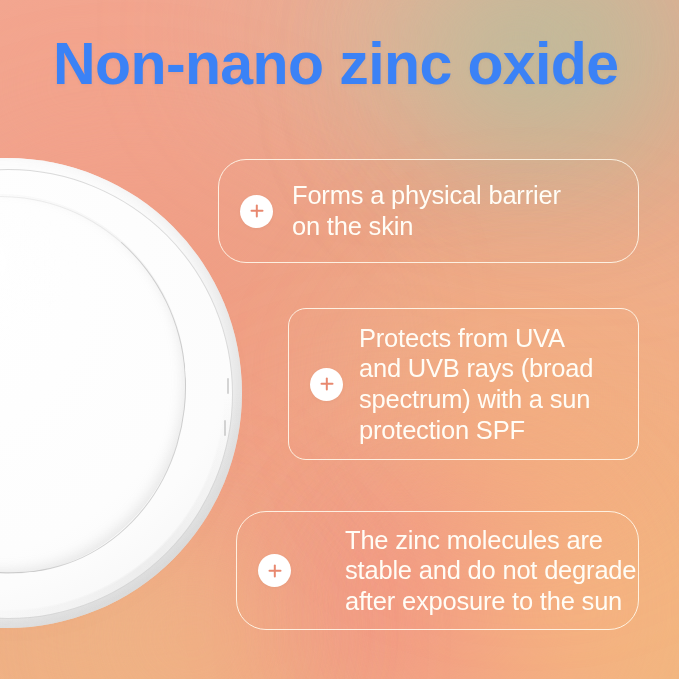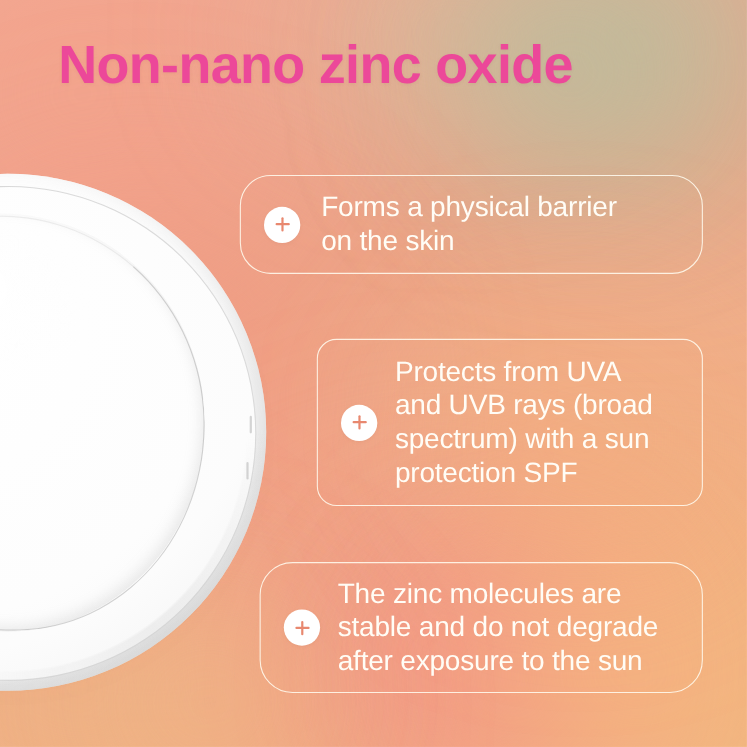--- a/index.html
+++ b/index.html
@@ -179,41 +179,41 @@
     background: rgba(165,165,165,0.45);
     border-radius: 1px;
   }
 
   
   .headline {
     position: absolute;
     left: 53px;
     top: 33px;
     width: 600px;
-    color: #ec4899;
-    font-size: 49px;
+    color: #3b82f6;
+    font-size: 59px;
     font-weight: 700;
     letter-spacing: -0.6px;
     line-height: 1.08;
     text-shadow: 0 1px 3px rgba(160,100,80,0.12);
     white-space: nowrap;
   }
 
   
   .card {
     position: absolute;
     box-sizing: border-box;
     border: 1.4px solid rgba(255,250,238,0.88);
     border-radius: 30px;
     display: flex;
     align-items: center;
   }
-  .card-1 { left: 218px; top: 159px;  width: 421px; height: 90px;  border-radius: 28px; }
+  .card-1 { left: 218px; top: 159px;  width: 421px; height: 104px;  border-radius: 28px; }
   .card-2 { left: 288px; top: 308px;  width: 351px; height: 152px; border-radius: 18px; }
-  .card-3 { left: 236px; top: 511px;  width: 403px; height: 119px; border-radius: 30px; }
+  .card-3 { left: 236px; top: 511px;  width: 403px; height: 119px; border-radius: 30px; gap: 38px; }
 
   .plus-badge {
     flex: 0 0 auto;
     width: 33px;
     height: 33px;
     border-radius: 50%;
     background: #ffffff;
     position: relative;
     margin-left: 21px;
     box-shadow: 0 1px 3px rgba(170,110,90,0.10);

